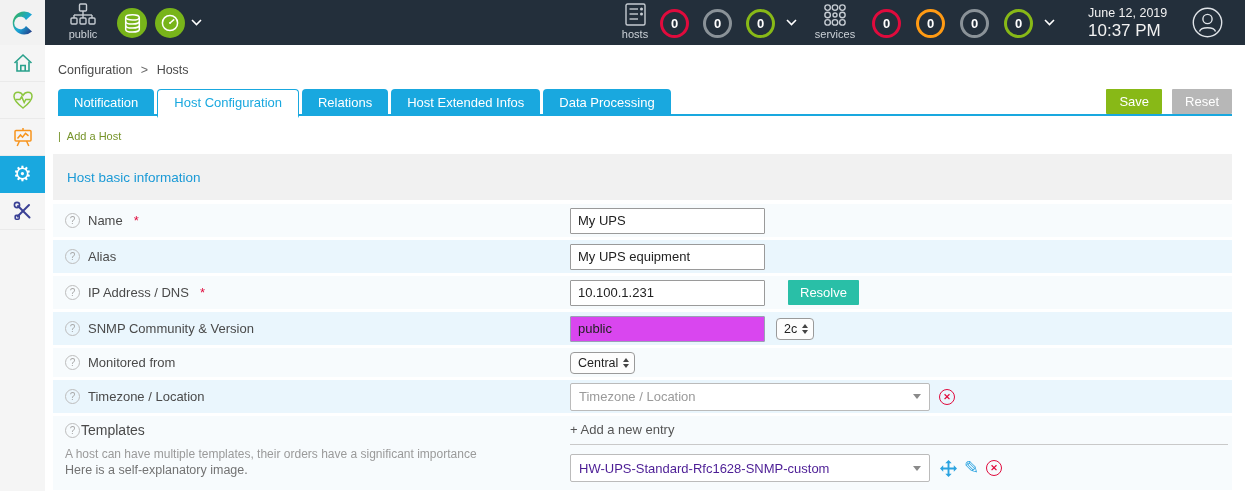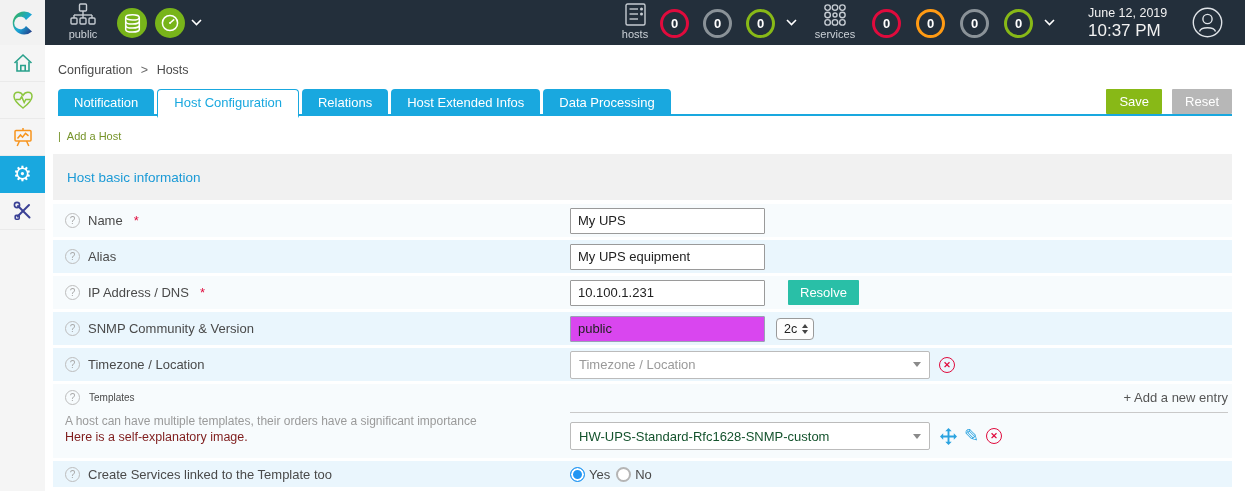--- a/index.html
+++ b/index.html
@@ -72,40 +72,40 @@
 
   .mini-select { display:inline-flex; align-items:center; border:1px solid #9a9a9a; border-radius:4px;
     background:#fdfdfd; height:22px; padding:0 5px 0 7px; font-size:12.5px; color:#222; cursor:pointer; gap:5px; }
   .spin { display:flex; flex-direction:column; gap:2px; }
   .spin .up { width:0; height:0; border-left:3.5px solid transparent; border-right:3.5px solid transparent; border-bottom:4px solid #444; }
   .spin .dn { width:0; height:0; border-left:3.5px solid transparent; border-right:3.5px solid transparent; border-top:4px solid #444; }
   .ml { margin-left:11px; }
 
   .sel2 { width:360px; height:28px; border:1px solid #bbb; border-radius:2px; background:#fff;
     display:flex; align-items:center; padding:0 8px; font-size:13px; cursor:pointer; }
-  .sel2 .val { flex:1; color:#14532d; }
+  .sel2 .val { flex:1; color:#4c1d95; }
   .sel2 .val.ph { color:#9a9a9a; }
   .sel2 .arrow { width:0; height:0; border-left:4.5px solid transparent; border-right:4.5px solid transparent; border-top:5.5px solid #8a8a8a; }
 
   .rm { width:16px; height:16px; border-radius:50%; border:1.5px solid #e00b3d; color:#e00b3d;
     display:flex; align-items:center; justify-content:center; font-size:9px; font-weight:bold;
     margin-left:9px; cursor:pointer; flex:0 0 16px; }
   .rm::before { content:"\2715"; }
   .pencil { color:#2ba3e0; font-size:18px; margin-left:7px; cursor:pointer; line-height:1;
     font-family:"DejaVu Sans", sans-serif; }
   .pencil::before { content:"\270E"; }
   .move { margin-left:10px; cursor:pointer; display:flex; }
 
   .frow.templates { align-items:flex-start; padding-top:6px; padding-bottom:8px; }
   .tpl-left { flex:0 0 505px; }
-  .tpl-label { display:flex; align-items:center; gap:9px; font-size:10px; color:#4a4a4a; }
+  .tpl-label { display:flex; align-items:center; gap:1px; font-size:14px; color:#4a4a4a; }
   .tpl-desc { margin-top:9px; font-size:12px; color:#9a9a9a; }
-  .tpl-link { margin-top:2px; font-size:12.5px; color:#7f1d1d; cursor:pointer; }
+  .tpl-link { margin-top:2px; font-size:12.5px; color:#737373; cursor:pointer; }
   .tpl-right { flex:1; padding-right:4px; }
-  .add-entry { font-size:13px; color:#555; padding-bottom:7px; border-bottom:1px solid #c9c9c9; cursor:pointer;text-align:right; }
+  .add-entry { font-size:13px; color:#555; padding-bottom:7px; border-bottom:1px solid #c9c9c9; cursor:pointer; }
   .tpl-selrow { margin-top:9px; display:flex; align-items:center; }
 
   .radio { width:15px; height:15px; border-radius:50%; display:inline-block; cursor:pointer; }
   .radio.on { background:#2196f3; box-shadow:inset 0 0 0 2px #fff; border:1px solid #2196f3; }
   .radio.off { background:#fff; border:2px solid #b5b5b5; }
   .radio-lab { font-size:13px; color:#4a4a4a; margin:0 6px 0 4px; }
   svg { display:block; }
 </style>
 </head>
 <body>
@@ -333,20 +333,35 @@
           <span class="mini-select ml">
             <span>2c</span>
             <span class="spin">
                 <span class="up"></span>
                 <span class="dn"></span>
               </span>
           </span>
         </div>
       </div>
 
+      <div class="frow pale" style="min-height:29px;">
+        <div class="cell-label">
+          <span class="help"></span>
+          <span>Monitored from</span>
+        </div>
+        <div class="cell-input">
+          <span class="mini-select">
+            <span>Central</span>
+            <span class="spin">
+                <span class="up"></span>
+                <span class="dn"></span>
+              </span>
+          </span>
+        </div>
+      </div>
 
       <div class="frow blue">
         <div class="cell-label">
           <span class="help"></span>
           <span>Timezone / Location</span>
         </div>
         <div class="cell-input">
           <span class="sel2">
             <span class="val ph">Timezone / Location</span>
             <span class="arrow"></span>

